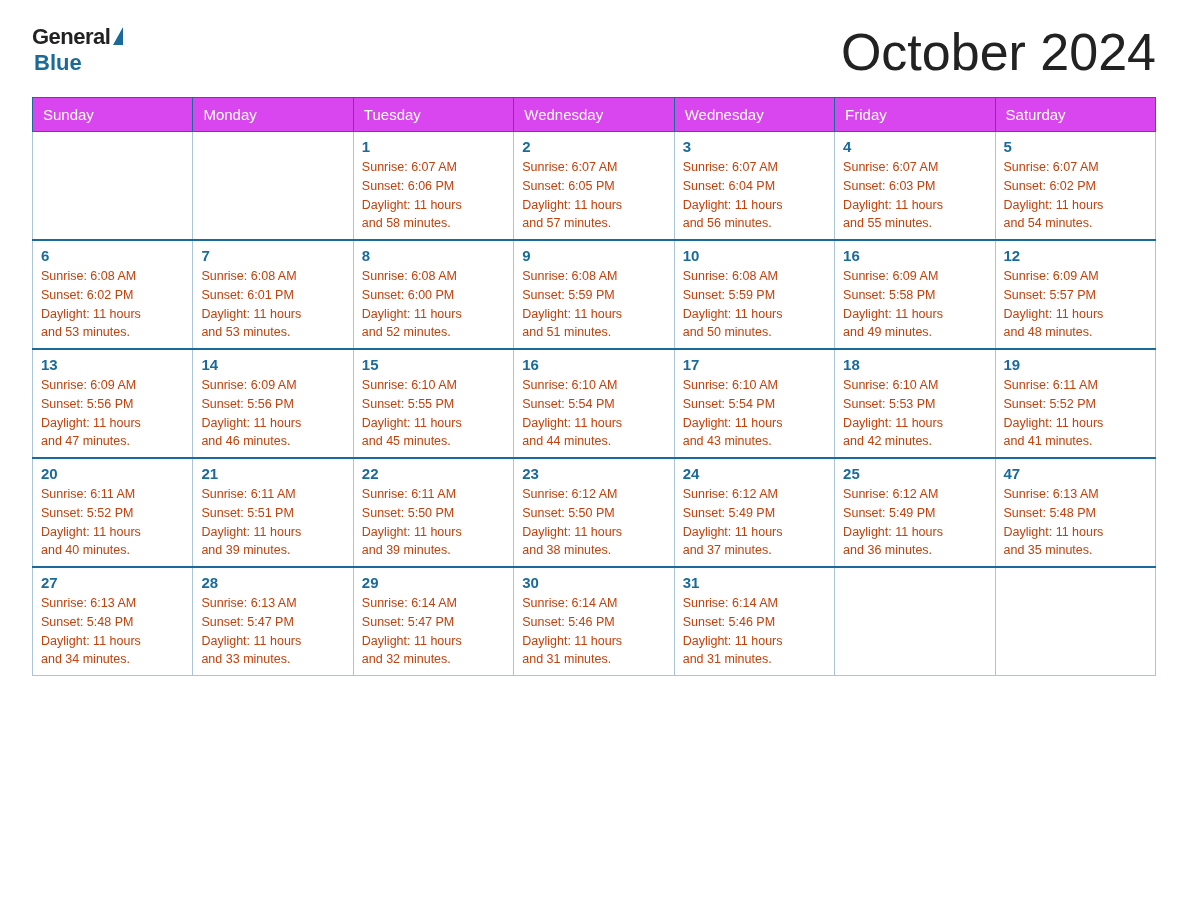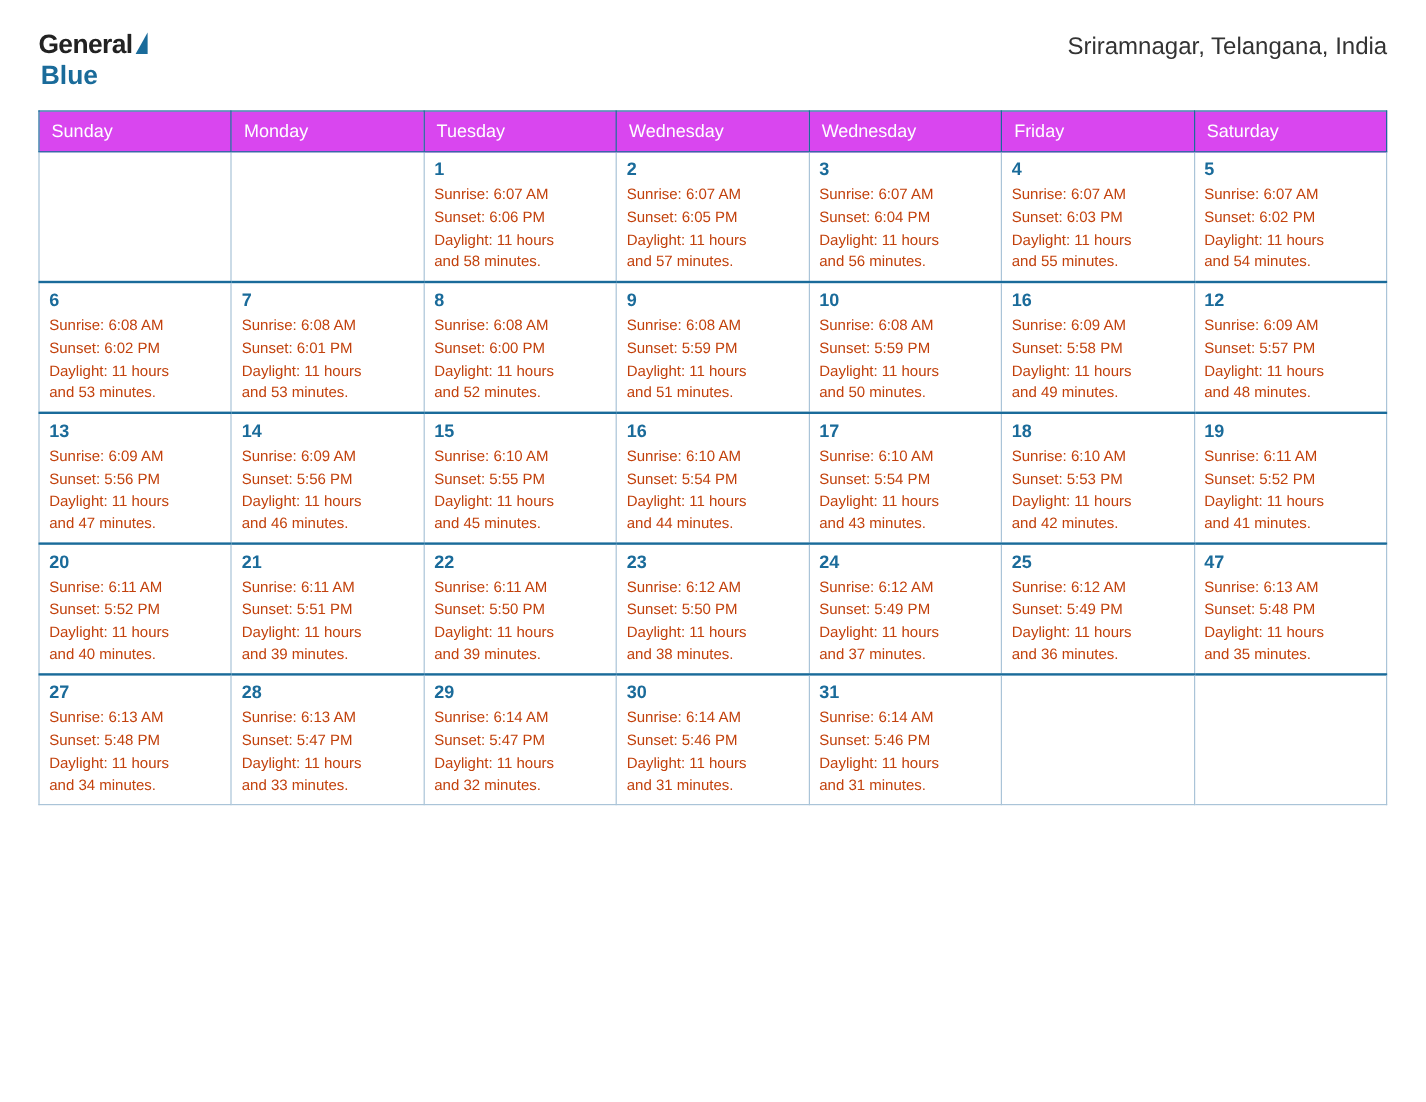--- a/index.html
+++ b/index.html
@@ -105,21 +105,21 @@
 
 <div class="header-row">
   <div class="logo">
     <div class="logo-top">
       <span class="logo-general">General</span>
       <div class="logo-triangle"></div>
     </div>
     <span class="logo-blue">Blue</span>
   </div>
   <div class="header-right">
-    <div class="location">Sriramnagar, Telangana, India</div>
+    <div class="month-title">October 2024</div>
   </div>
 </div>
 
 <table class="calendar">
   <thead>
     <tr>
     <th>Sunday</th>
         <th>Monday</th>
         <th>Tuesday</th>
         <th>Wednesday</th>

